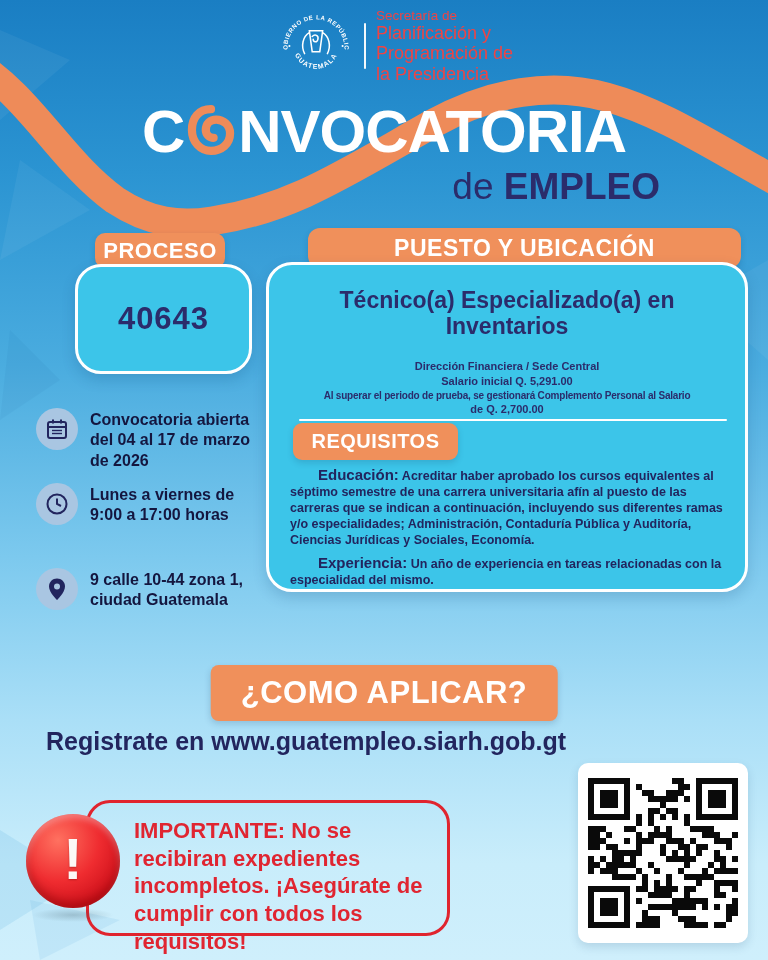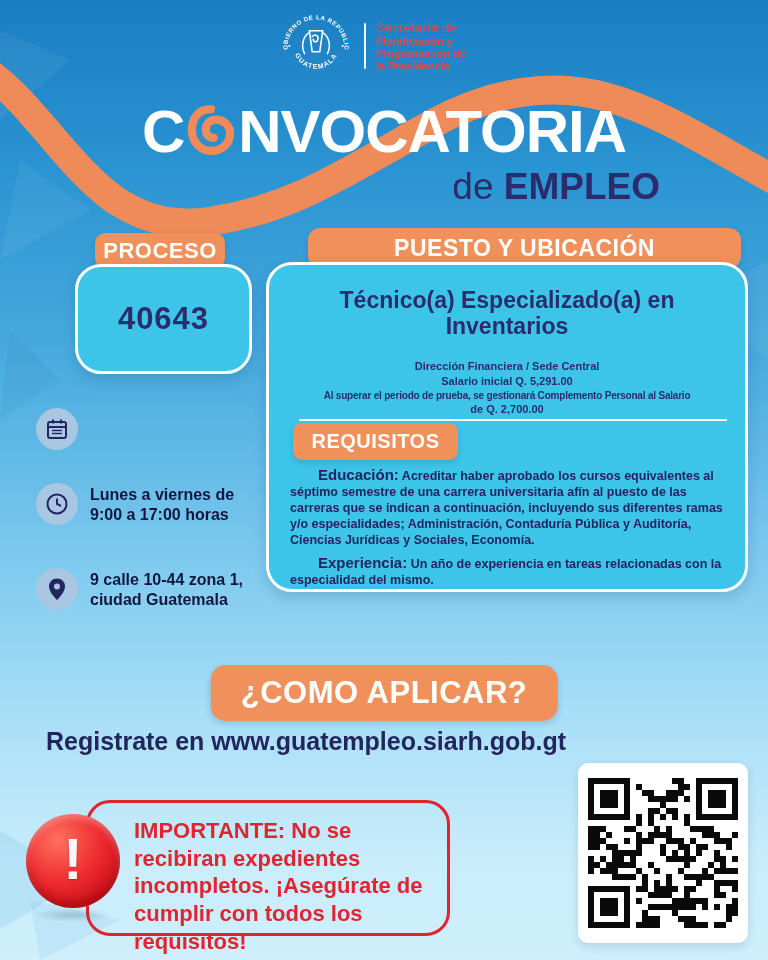--- a/index.html
+++ b/index.html
@@ -8,21 +8,21 @@
     font-family:"Liberation Sans",sans-serif;
     background:linear-gradient(180deg,#1a7ec3 0%,#2b94d2 18%,#4aacdf 38%,#7cc9ee 58%,#aadff7 75%,#c9edfb 90%,#cfeffc 100%);
   }
   .abs{position:absolute;}
   
   .header{position:absolute;top:8px;left:278px;display:flex;align-items:center;gap:10px;}
   .seal{width:76px;height:76px;}
   .header-divider{width:2px;height:46px;background:rgba(255,255,255,.95);border-radius:2px;}
   .org{color:#ef4444;line-height:1.12;}
   .org .l0{font-size:13.5px;font-weight:400;}
-  .org .lb{font-size:11px;font-weight:700;}
+  .org .lb{font-size:18px;font-weight:400;}
   
   .title-row{position:absolute;top:102px;left:0;width:768px;text-align:center;color:#fff;
     font-weight:800;font-size:60px;letter-spacing:-1px;line-height:1;white-space:nowrap;}
   .title-row .swirl{display:inline-block;width:52px;height:52px;vertical-align:-4px;margin:0 1px;}
   .subtitle{position:absolute;top:168px;left:0;width:660px;text-align:right;color:#2b2c6b;
     font-size:37px;line-height:1;white-space:nowrap;}
   .subtitle .de{font-weight:500;}
   .subtitle .emp{font-weight:800;}
   
   .badge{background:#F0905B;color:#fff;font-weight:800;text-align:center;
@@ -51,21 +51,21 @@
   .req-par .plabel{font-size:15px;font-weight:700;margin-left:28px;}
   .par-edu{top:200px;}
   .par-exp{top:288px;}
   
   .info-item{position:absolute;left:36px;display:flex;gap:12px;}
   .info-icon{width:42px;height:42px;border-radius:50%;background:#A9C6E2;flex:0 0 42px;
     display:flex;align-items:center;justify-content:center;}
   .info-text{width:178px;color:#14163f;font-size:16px;font-weight:800;line-height:1.28;padding-top:2px;}
   
   .apply-badge{position:absolute;top:665px;left:50%;transform:translateX(-50%);
-    padding:10px 30px;border-radius:15px;font-size:31px;letter-spacing:.5px;white-space:nowrap;}
+    padding:10px 30px;border-radius:8px;font-size:31px;letter-spacing:.5px;white-space:nowrap;}
   .register-line{position:absolute;top:727px;left:0;width:612px;text-align:center;
     color:#22255e;font-size:25px;font-weight:800;}
   
   .qr-box{position:absolute;left:578px;top:763px;width:170px;height:180px;background:#fff;
     border-radius:10px;display:flex;align-items:center;justify-content:center;
     box-shadow:0 4px 10px rgba(20,60,100,.15);}
   
   .warn-box{position:absolute;left:86px;top:800px;width:358px;height:130px;
     border:3px solid #E0242E;border-radius:24px;}
   .warn-text{position:absolute;left:134px;top:817px;width:304px;color:#E02531;
@@ -157,20 +157,21 @@
       <rect x="3" y="5" width="18" height="16" rx="2"></rect>
       <line x1="3" y1="10" x2="21" y2="10"></line>
       <line x1="8" y1="2.5" x2="8" y2="6.5"></line>
         <line x1="16" y1="2.5" x2="16" y2="6.5"></line>
       <g stroke-width="1.4">
           <line x1="7" y1="13.5" x2="17" y2="13.5"></line>
           <line x1="7" y1="16.5" x2="17" y2="16.5"></line>
         </g>
     </svg>
   </div>
+  <div class="info-text">Convocatoria abierta del 04 al 17 de marzo de 2026</div>
 </div>
 <div class="info-item" style="top:483px;">
   <div class="info-icon">
     <svg width="24" height="24" viewBox="0 0 24 24" fill="none" stroke="#22255e" stroke-width="2">
       <circle cx="12" cy="12" r="9.5"></circle>
       <polyline points="12,6.5 12,12 16,14"></polyline>
     </svg>
   </div>
   <div class="info-text">Lunes a viernes de 9:00 a 17:00 horas</div>
 </div>

